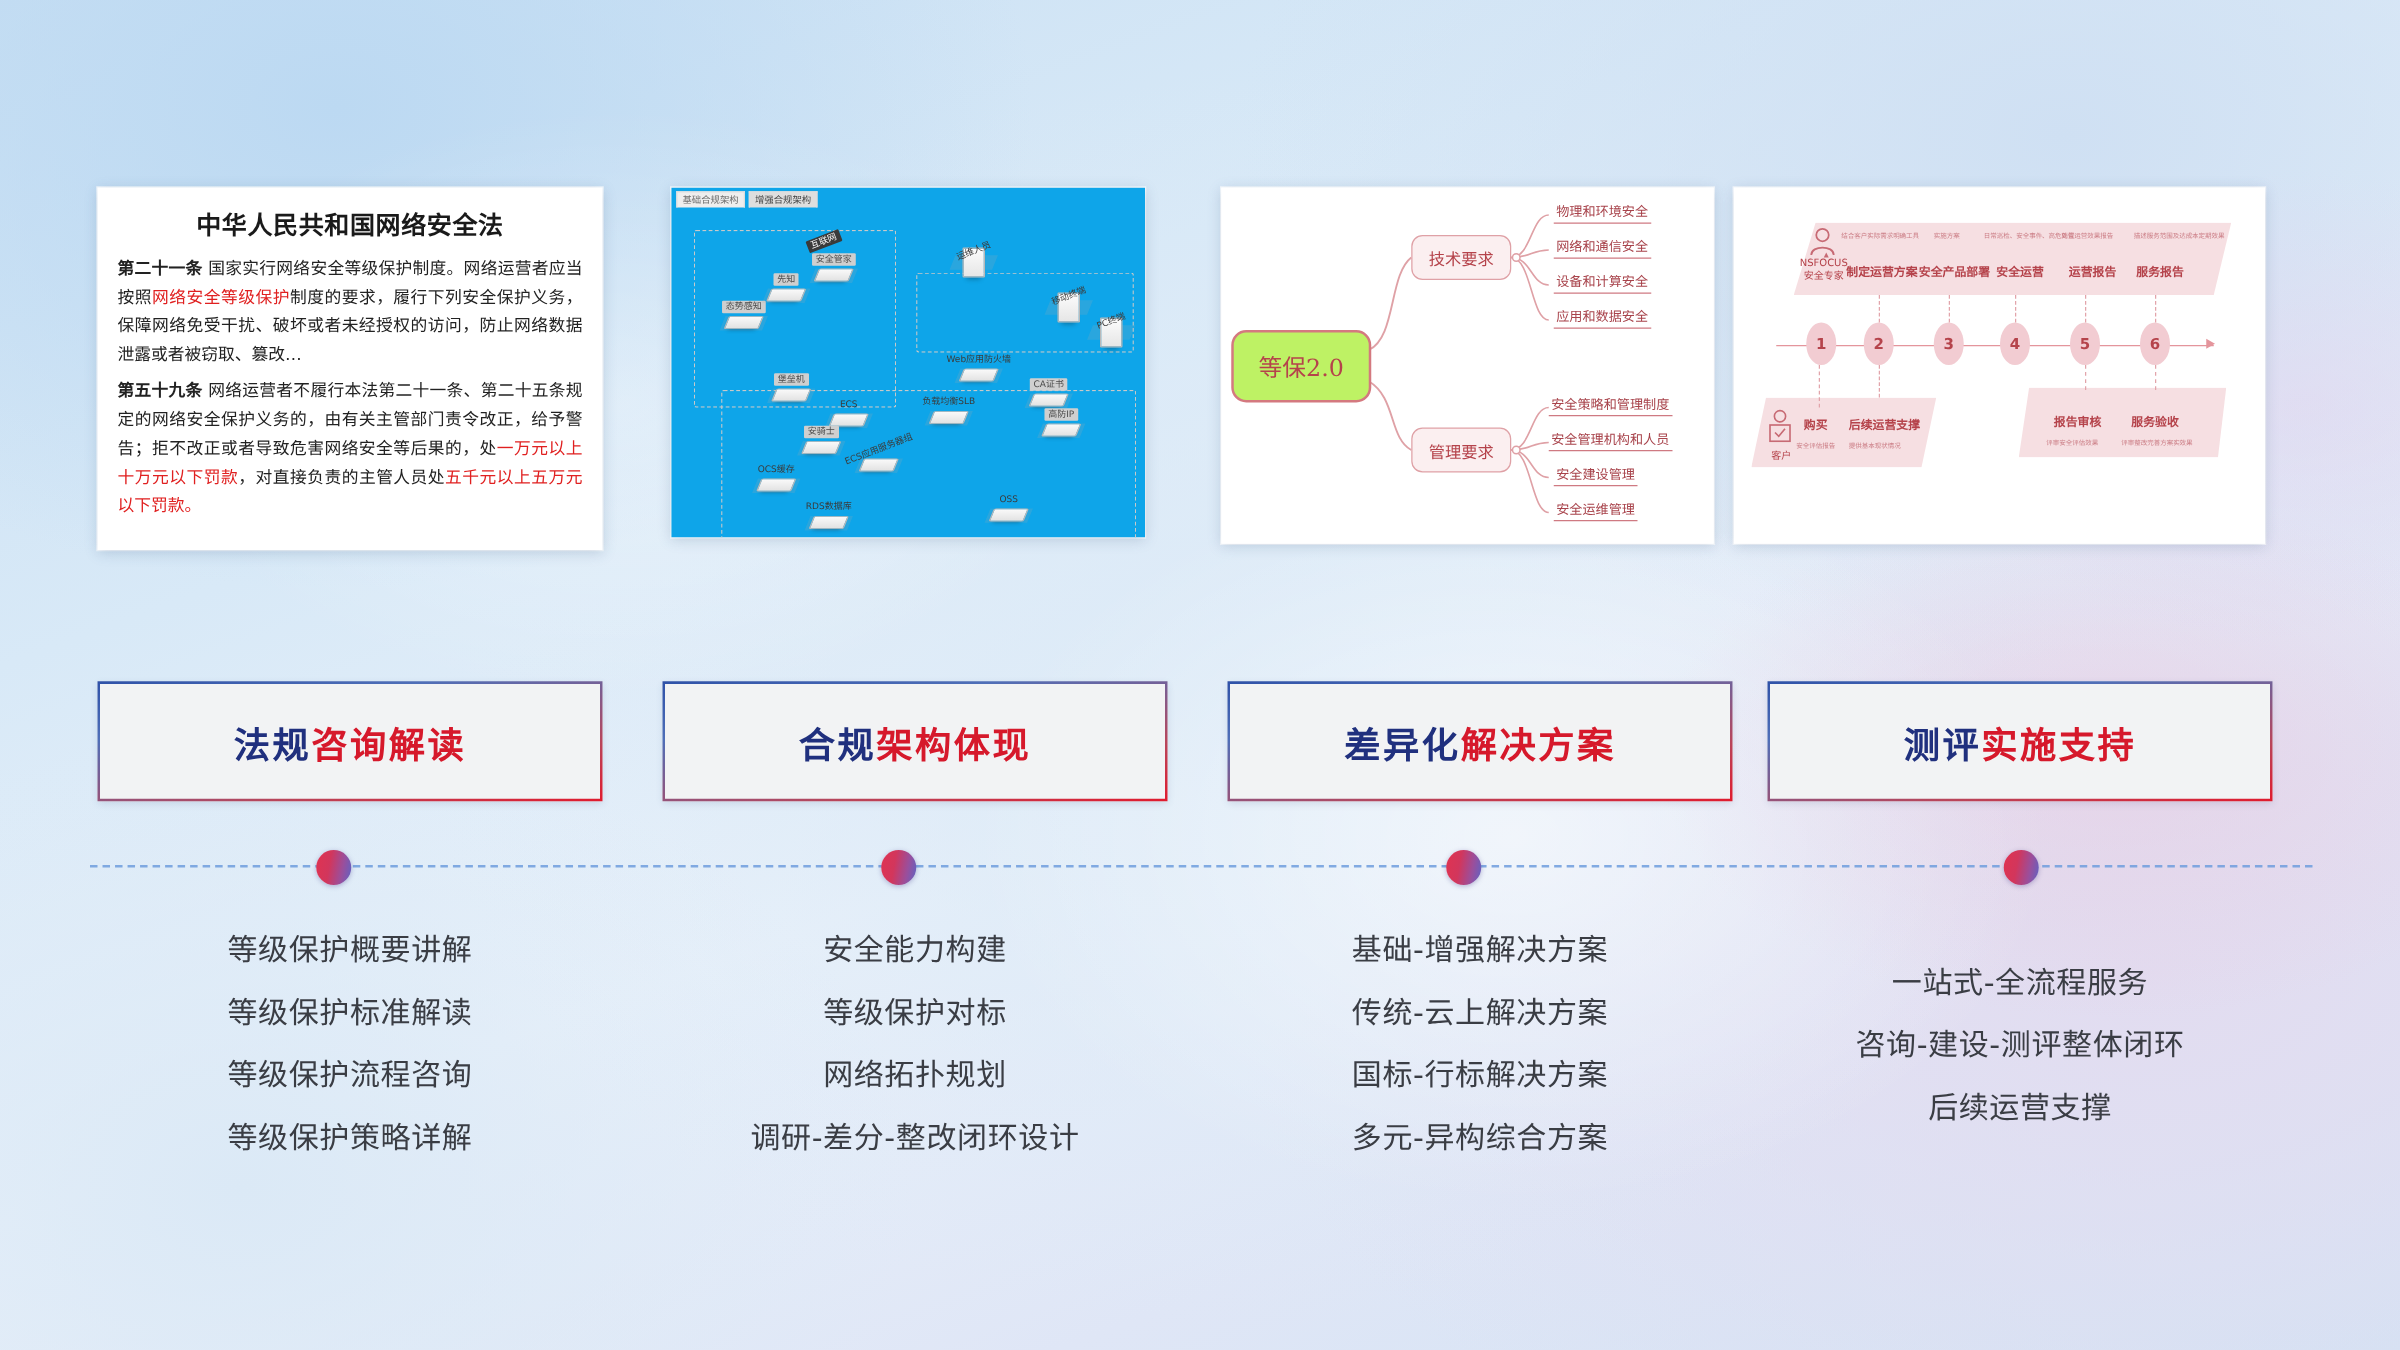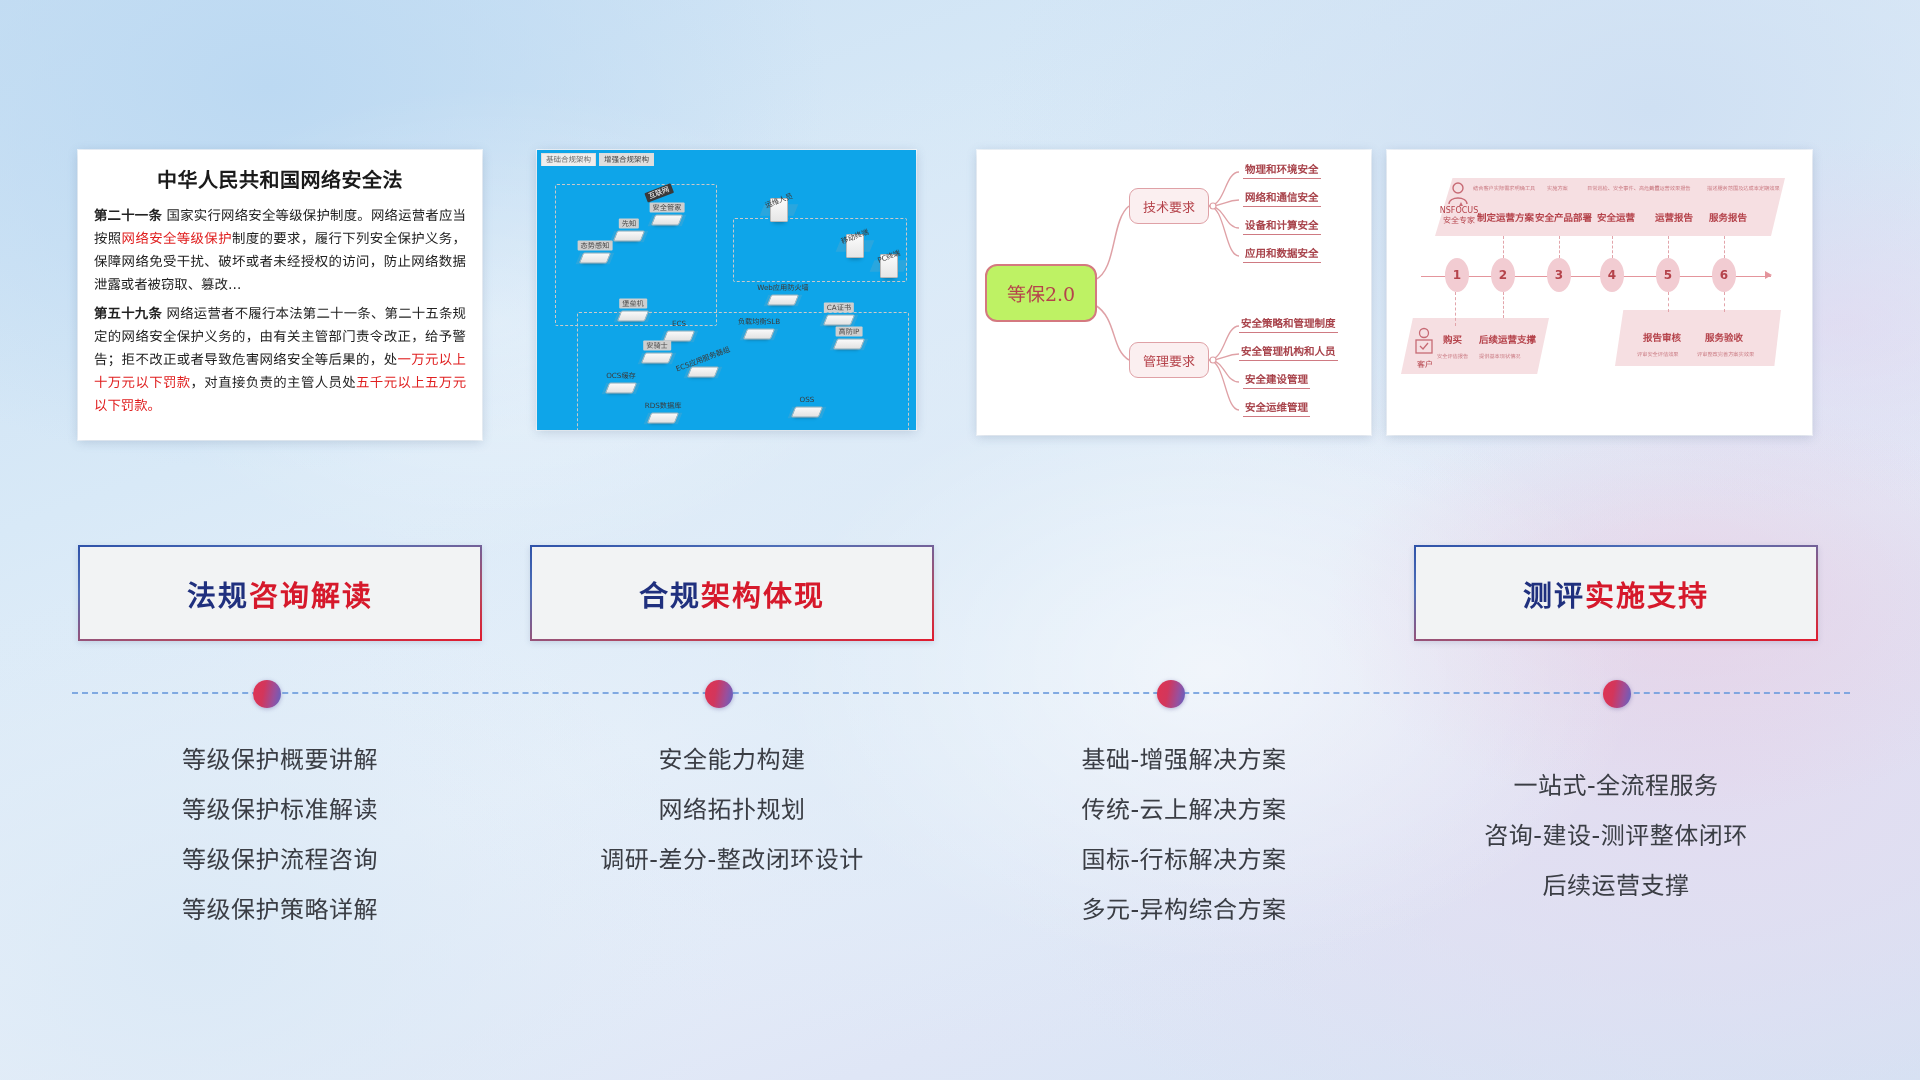--- a/index.html
+++ b/index.html
@@ -105,21 +105,21 @@
   .mbranch{
     position:absolute;width:78px;height:34px;border:1.6px solid #dfa1a6;border-radius:9px;
     background:#fbeff0;display:flex;align-items:center;justify-content:center;
     font-size:13px;color:#b5434b;font-family:"DejaVu Serif","Liberation Serif",serif;
   }
   .mbranch.tech{left:152px;top:38px;}
   .mbranch.mgmt{left:152px;top:192px;}
   .mleaf{
     position:absolute;font-size:10.5px;color:#a8434b;white-space:nowrap;
     font-family:"DejaVu Serif","Liberation Serif",serif;
-    border-bottom:1.6px solid #cf7a82;padding:0 2px 2px 2px;font-weight:bold;
+    border-bottom:1.6px solid #cf7a82;padding:0 2px 2px 2px;
   }
   .mconn{position:absolute;stroke:#dfa1a6;fill:none;}
 
   
   .road{position:relative;width:100%;height:100%;background:#fff;}
   .band{
     position:absolute;background:#f6dfe2;
   }
   .band.top{left:48px;top:28px;width:350px;height:58px;
     clip-path:polygon(5% 0,100% 0,96% 100%,0 100%);}
@@ -415,20 +415,25 @@
     <div class="btn b1">
       <div class="t">
         <span class="a">法规</span><span class="b">咨询解读</span>
       </div>
     </div>
     <div class="btn b2">
       <div class="t">
         <span class="a">合规</span><span class="b">架构体现</span>
       </div>
     </div>
+    <div class="btn b3">
+      <div class="t">
+        <span class="a">差异化</span><span class="b">解决方案</span>
+      </div>
+    </div>
     <div class="btn b4">
       <div class="t">
         <span class="a">测评</span><span class="b">实施支持</span>
       </div>
     </div>
   </div>
 
   <div class="tl"></div>
   <div class="dot d1"></div>
   <div class="dot d2"></div>
@@ -437,20 +442,21 @@
 
   <div class="lists">
     <div class="col l1">
       <div class="li">等级保护概要讲解</div>
       <div class="li">等级保护标准解读</div>
       <div class="li">等级保护流程咨询</div>
       <div class="li">等级保护策略详解</div>
     </div>
     <div class="col l2">
       <div class="li">安全能力构建</div>
+      <div class="li">等级保护对标</div>
       <div class="li">网络拓扑规划</div>
       <div class="li">调研-差分-整改闭环设计</div>
     </div>
     <div class="col l3">
       <div class="li">基础-增强解决方案</div>
       <div class="li">传统-云上解决方案</div>
       <div class="li">国标-行标解决方案</div>
       <div class="li">多元-异构综合方案</div>
     </div>
     <div class="col l4">

